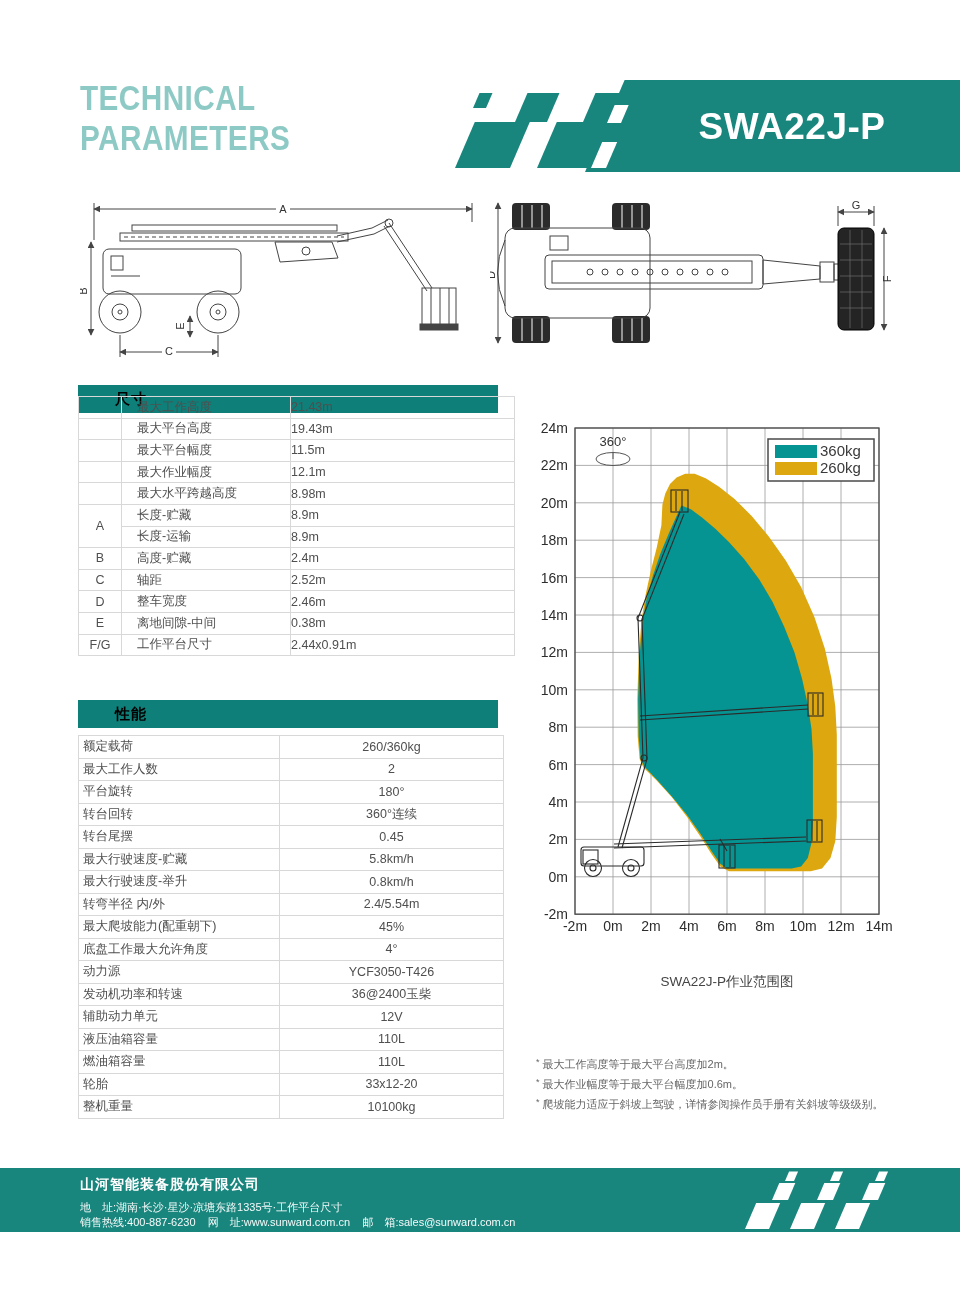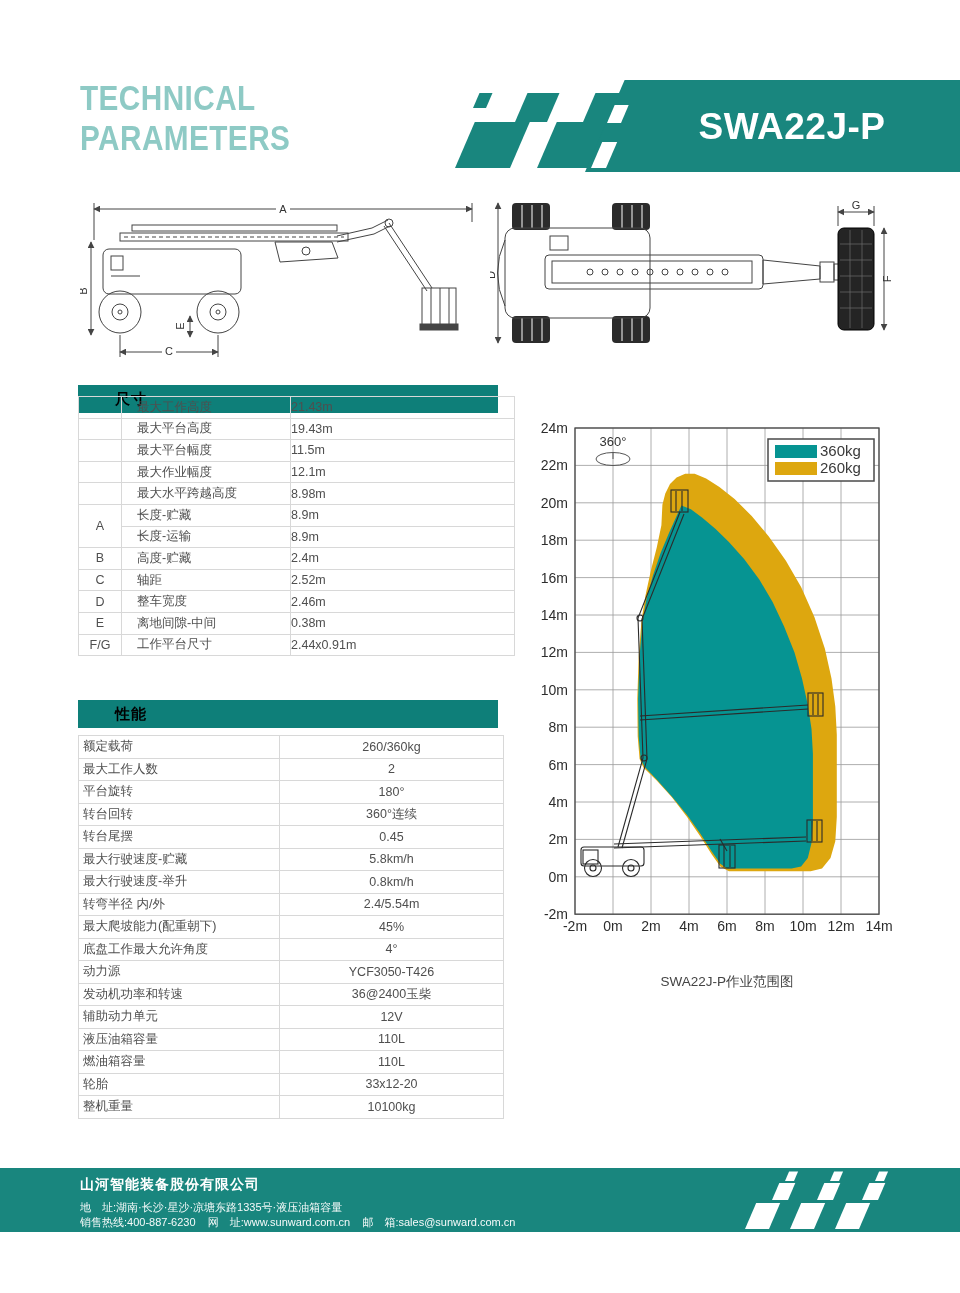--- a/index.html
+++ b/index.html
@@ -436,24 +436,29 @@
       <ellipse cx="103" cy="46" rx="17" ry="6.5" fill="none" stroke="#555"></ellipse>
       <line x1="103" y1="39.5" x2="103" y2="46" stroke="#555"></line>
       <rect x="258" y="26" width="106" height="42" fill="#fff" stroke="#4a4a4a" stroke-width="1.5"></rect>
       <rect x="265" y="32" width="42" height="13" fill="#069492"></rect>
       <text x="310" y="43" class="legend-label">360kg</text>
       <rect x="265" y="49" width="42" height="13" fill="#dda70f"></rect>
       <text x="310" y="60" class="legend-label">260kg</text>
       <text x="217" y="573" text-anchor="middle" class="chart-caption">SWA22J-P作业范围图</text>
     </svg>
 
+  <div class="notes">
+    <div class="note-line"><span class="bullet">*</span><span>最大工作高度等于最大平台高度加2m。</span></div>
+    <div class="note-line"><span class="bullet">*</span><span>最大作业幅度等于最大平台幅度加0.6m。</span></div>
+    <div class="note-line"><span class="bullet">*</span><span>爬坡能力适应于斜坡上驾驶，详情参阅操作员手册有关斜坡等级级别。</span></div>
+  </div>
 
   <div class="footer-band"></div>
   <div class="f-company">山河智能装备股份有限公司</div>
-  <div class="f-line f-line1">地　址:湖南·长沙·星沙·凉塘东路1335号·液压油箱容量</div>
+  <div class="f-line f-line1">地　址:湖南·长沙·星沙·凉塘东路1335号·工作平台尺寸</div>
   <div class="f-line f-line2">销售热线:400-887-6230    网　址:www.sunward.com.cn    邮　箱:sales@sunward.com.cn</div>
   <svg class="footer-pattern" width="160" height="62" viewBox="0 0 160 62">
     <g fill="#ffffff">
       <path d="M5,60 h24 l11.2,-26 h-24 Z"></path>
         <path d="M50,60 h24 l11.2,-26 h-24 Z"></path>
         <path d="M95,60 h24 l11.2,-26 h-24 Z"></path>
       <path d="M32,31 h16 l7.3,-17 h-16 Z"></path>
         <path d="M77,31 h16 l7.3,-17 h-16 Z"></path>
         <path d="M122,31 h16 l7.3,-17 h-16 Z"></path>
       <path d="M45,12 h9 l4.1,-9.5 h-9 Z"></path>

